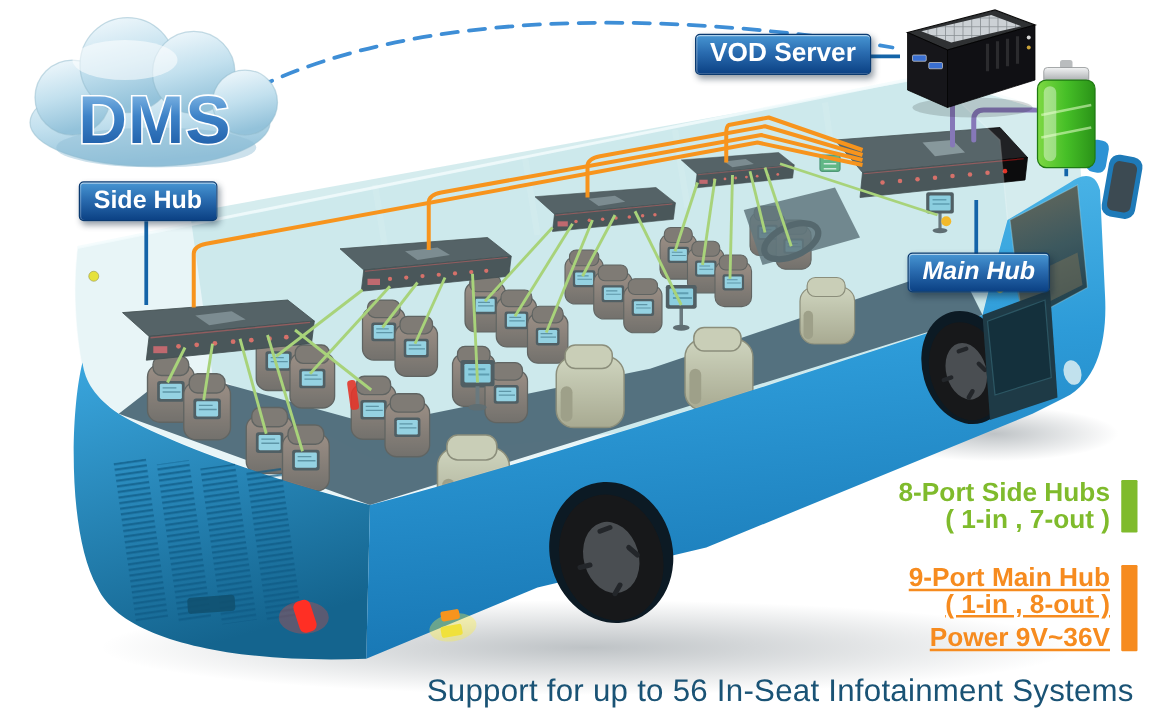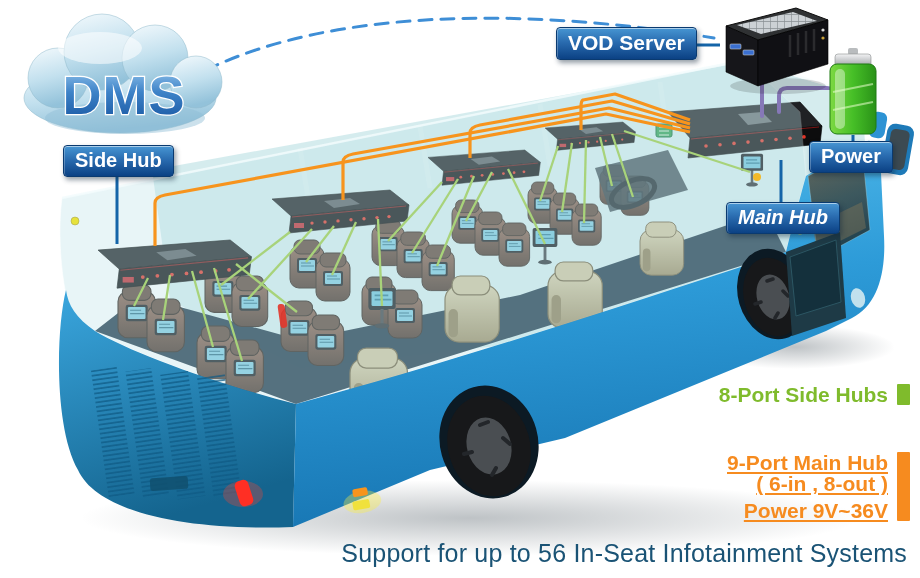--- a/index.html
+++ b/index.html
@@ -338,33 +338,33 @@
     </g>
     <ellipse cx="125" cy="118" rx="80" ry="16" fill="#8fbdd4" opacity="0.45"></ellipse>
     <ellipse cx="100" cy="48" rx="42" ry="16" fill="#ffffff" opacity="0.55"></ellipse>
     <text x="124" y="114" text-anchor="middle" font-family="Liberation Sans, sans-serif" font-size="54" font-weight="bold" fill="url(#gDms)" stroke="#ffffff" stroke-width="2.5" style="paint-order:stroke" letter-spacing="1">DMS</text>
   </g>
 </svg>
 
 <div class="tag tag-side-hub">Side Hub</div>
 <div class="tag tag-vod">VOD Server</div>
 <div class="tag tag-main">Main Hub</div>
-<div class="tag tag-power">Power</div>
 
 <div class="spec spec-green" style="color: rgb(127, 187, 44);">
   <div>
     <div>8-Port Side Hubs</div>
+    <div>( 1-in , 7-out )</div>
   </div>
   <div class="bar" style="background-color: rgb(127, 187, 44);"></div>
 </div>
 
 <div class="spec spec-orange" style="color: rgb(246, 139, 31); text-decoration: underline;">
   <div>
     <div>9-Port Main Hub</div>
-    <div>( 6-in , 8-out )</div>
+    <div>( 1-in , 8-out )</div>
     <div class="power-line">Power 9V~36V</div>
   </div>
   <div class="bar" style="background-color: rgb(246, 139, 31);"></div>
 </div>
 
 <div class="footer" style="color: rgb(26, 83, 117);">Support for up to 56 In-Seat Infotainment Systems</div>
 
 </div>
 
 </body></html>

